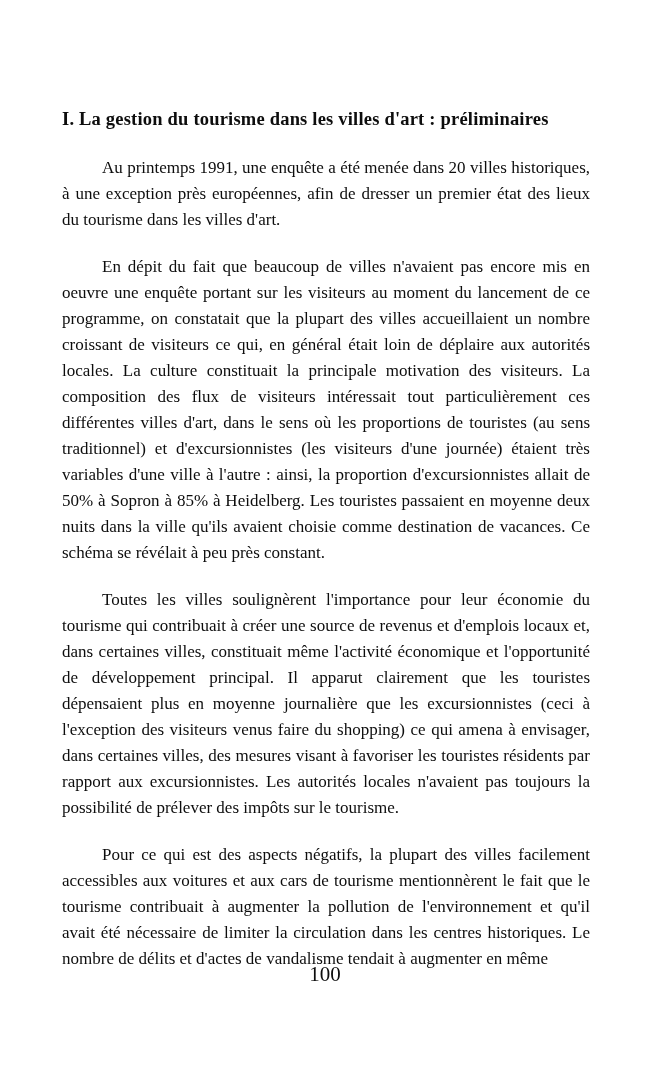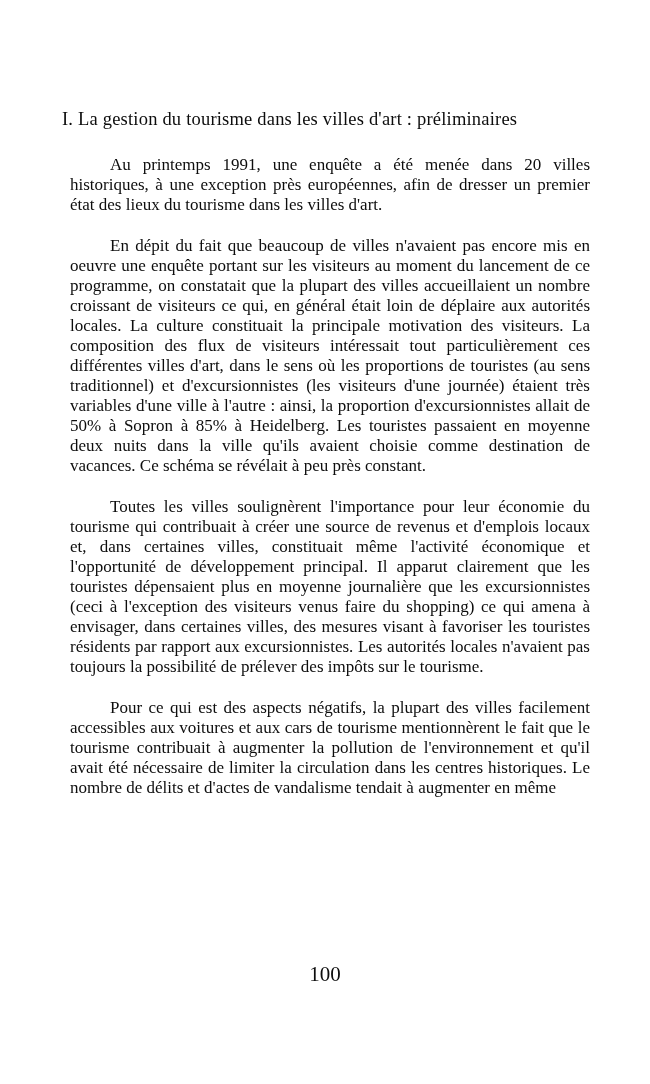--- a/index.html
+++ b/index.html
@@ -15,29 +15,29 @@
     background: #ffffff;
     box-sizing: border-box;
     padding: 108px 60px 0 62px;
     font-family: "Liberation Serif", "DejaVu Serif", serif;
     color: #0d0d0d;
     overflow: hidden;
   }
   .section-heading {
     font-size: 18.5px;
     line-height: 23px;
-    font-weight: normal;
+    font-weight: bold;
     margin: 0 0 24px 0;
     text-align: justify;
     letter-spacing: 0.2px;
   }
   .body-paragraph {
     font-size: 17px;
-    line-height: 20px;
-    margin: 0 0 21px 8px;
+    line-height: 26px;
+    margin: 0 0 21px 0;
     text-indent: 40px;
     text-align: justify;
   }
   .page-number {
     position: absolute;
     left: 0;
     right: 0;
     top: 962px;
     text-align: center;
     font-size: 21px;

